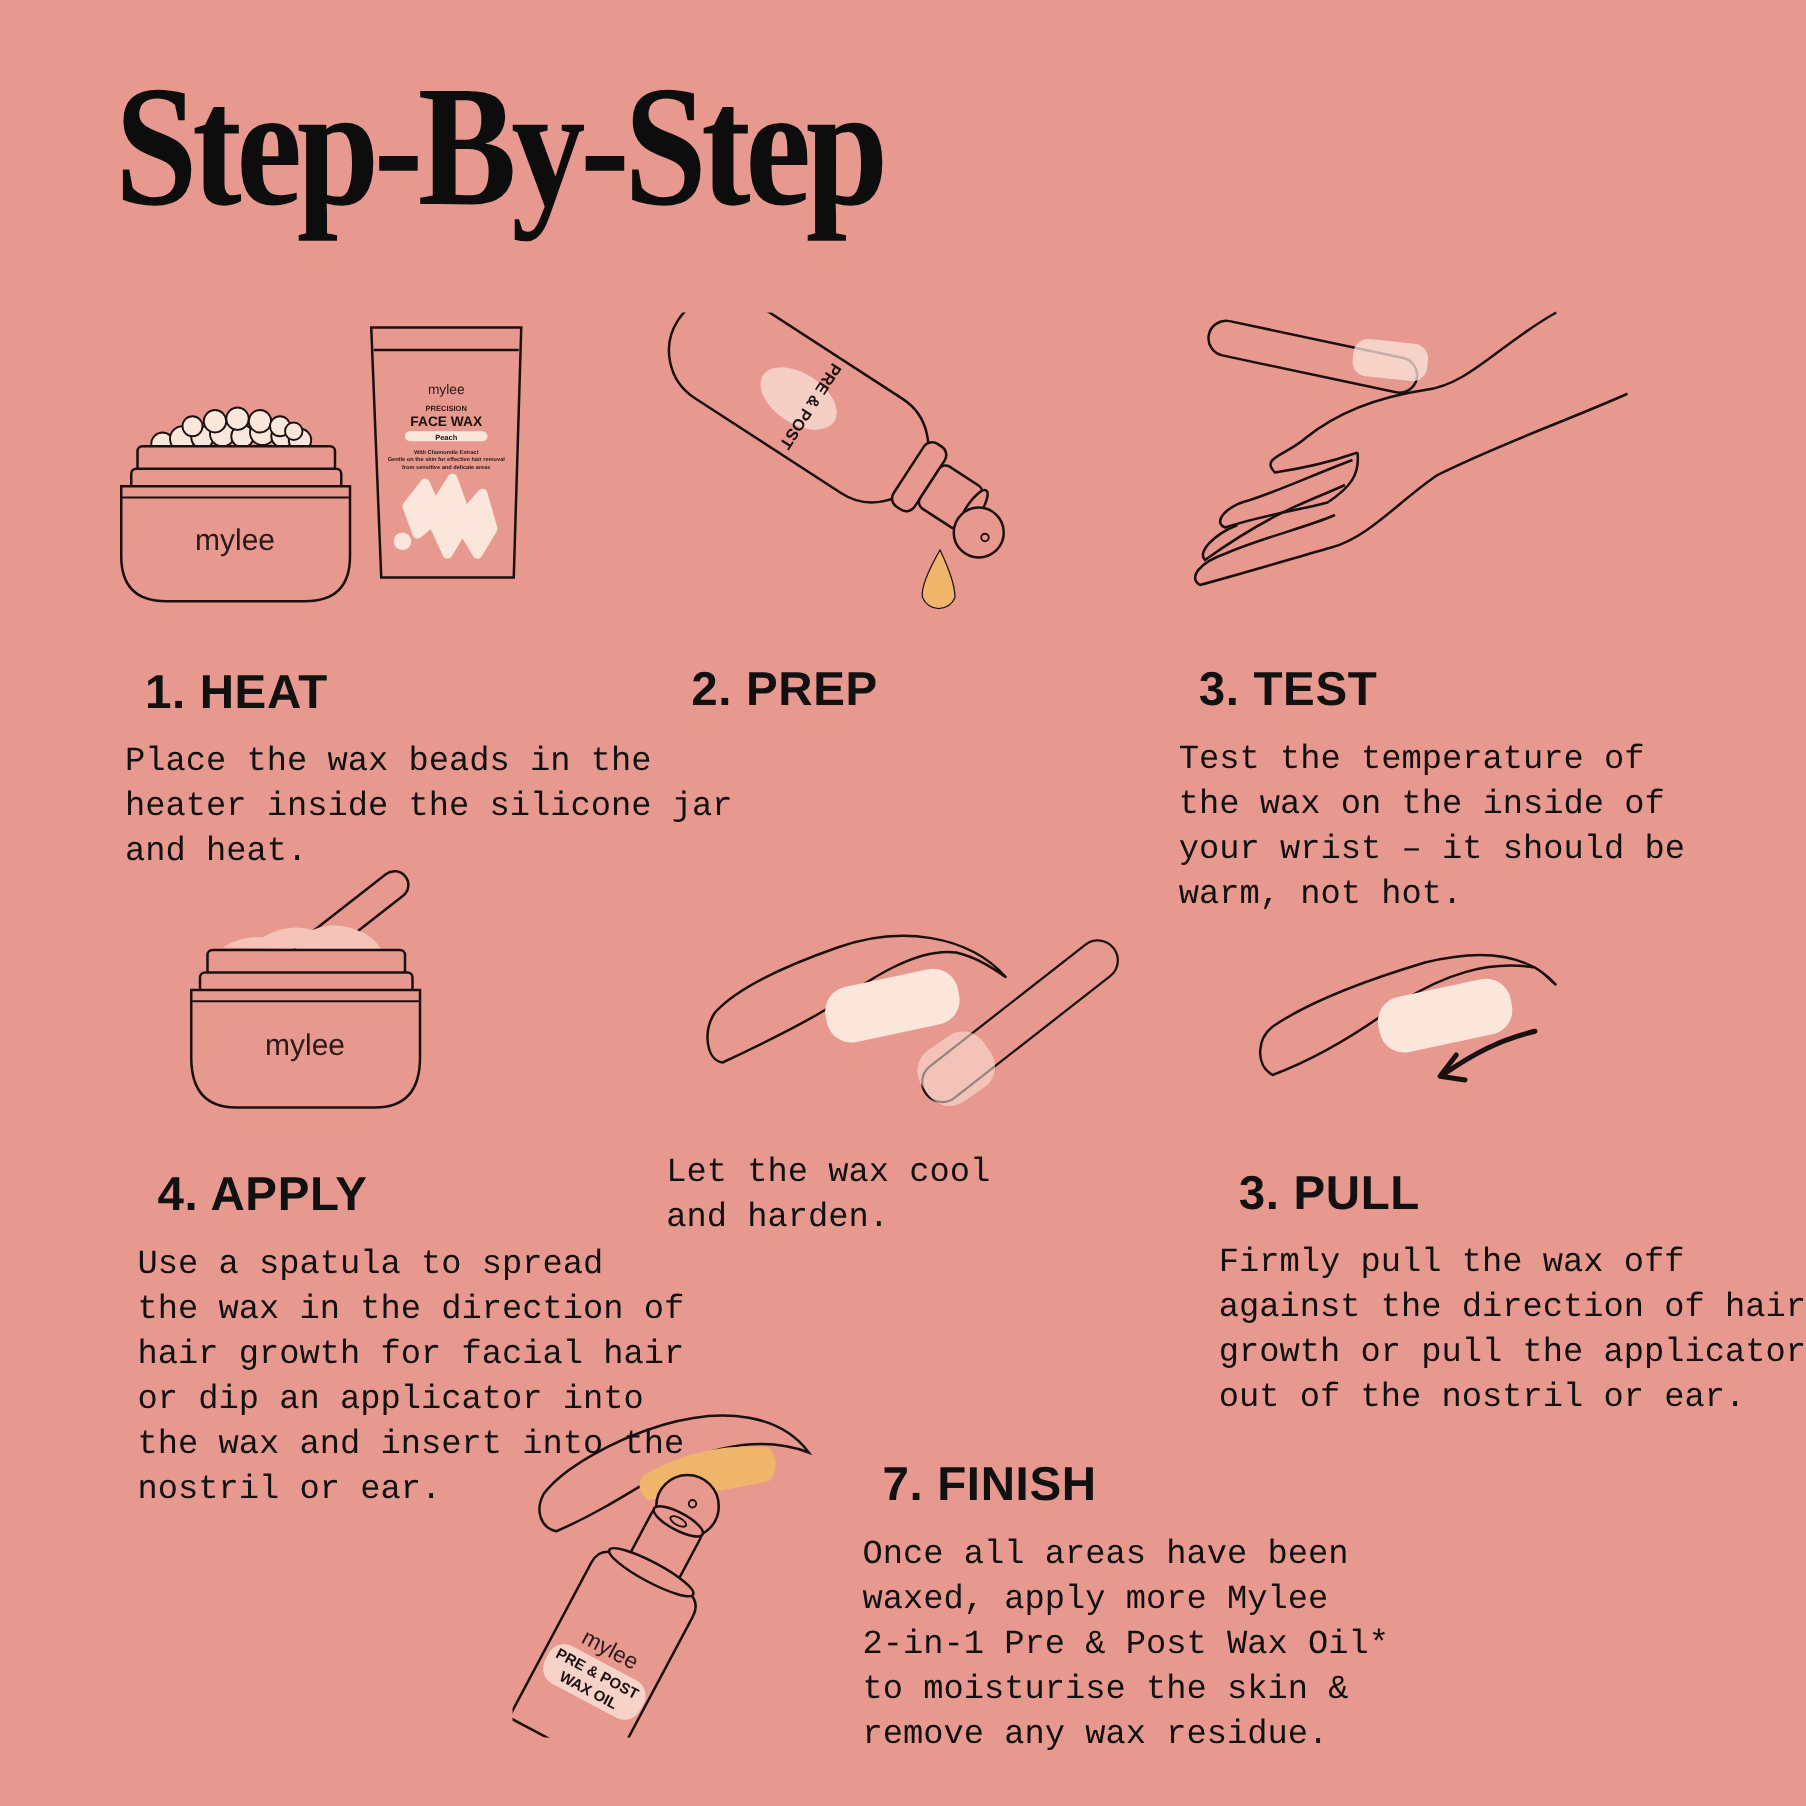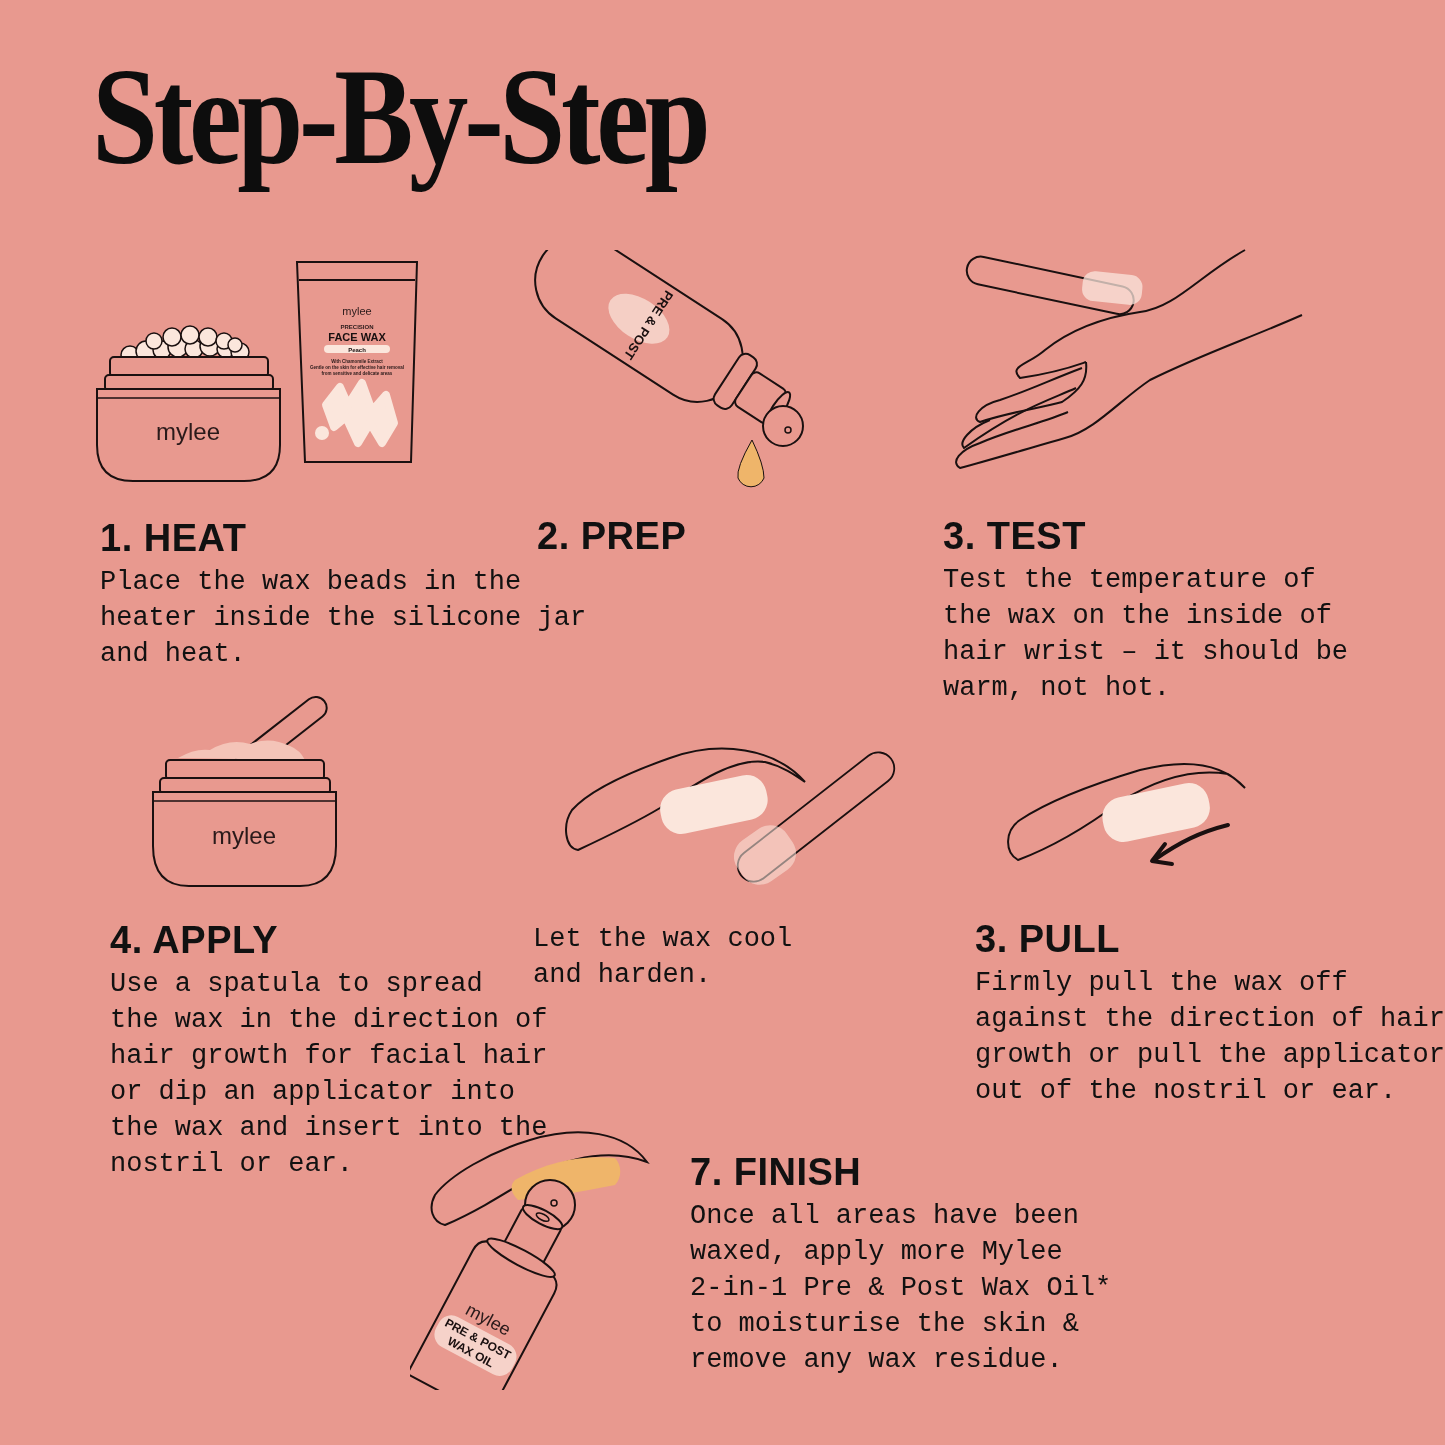--- a/index.html
+++ b/index.html
@@ -11,21 +11,21 @@
   }
   .title {
     position:absolute; left:92px; top:48px;
     font-family:"Liberation Serif", "DejaVu Serif", serif;
     font-weight:bold; font-size:138px; line-height:1; letter-spacing:-5px;
     transform:scaleX(0.86); transform-origin:left top;
     margin:0; color:#0d0d0d;
   }
   .step { position:absolute; }
   .step h2 {
-    margin:0; font-size:38px; font-weight:bold; line-height:44px; letter-spacing:0.5px;
+    margin:16px; font-size:38px; font-weight:bold; line-height:44px; letter-spacing:0.5px;
   }
   .step p {
     margin:4px 0 0 0; font-size:27px; line-height:36px; white-space:pre-line;font-family:Liberation Mono, monospace;
   }
   .illus { position:absolute; }
   .footnote { position:absolute; right:28px; top:1477px; font-size:26px;font-style:italic; }
   svg text { font-family:"Liberation Sans", sans-serif; }
 </style>
 </head>
 <body>
@@ -144,21 +144,21 @@
 heater inside the silicone jar
 and heat.</p>
 </div>
 <div class="step" style="left:537px;top:514px">
   <h2>2. PREP</h2>
 </div>
 <div class="step" style="left:943px;top:514px">
   <h2>3. TEST</h2>
   <p>Test the temperature of
 the wax on the inside of
-hair wrist – it should be
+your wrist – it should be
 warm, not hot.</p>
 </div>
 <div class="step" style="left:110px;top:918px">
   <h2>4. APPLY</h2>
   <p>Use a spatula to spread
 the wax in the direction of
 hair growth for facial hair
 or dip an applicator into
 the wax and insert into the
 nostril or ear.</p>

